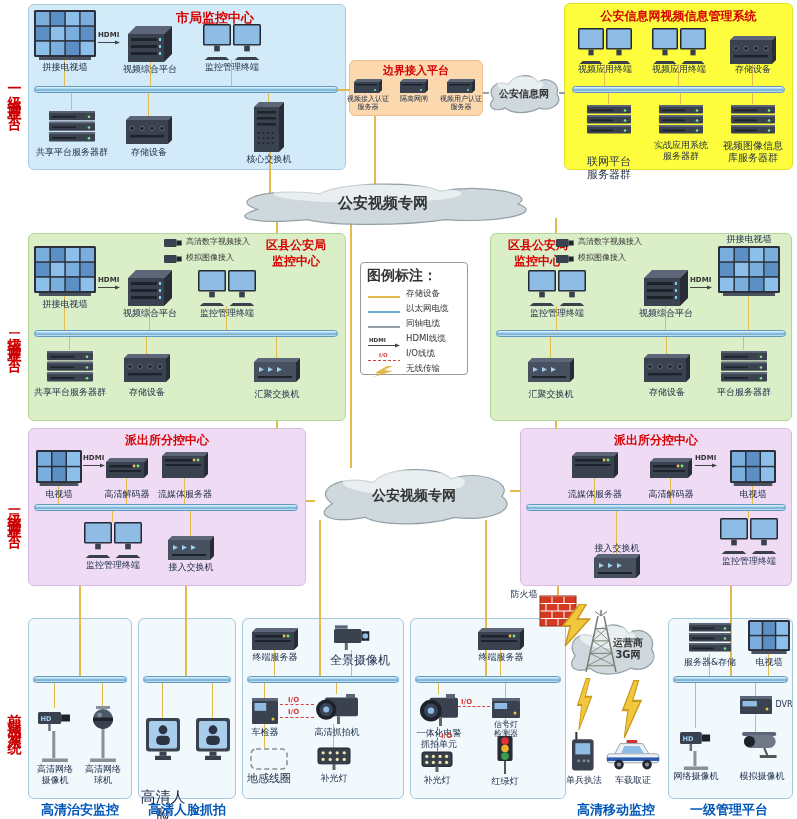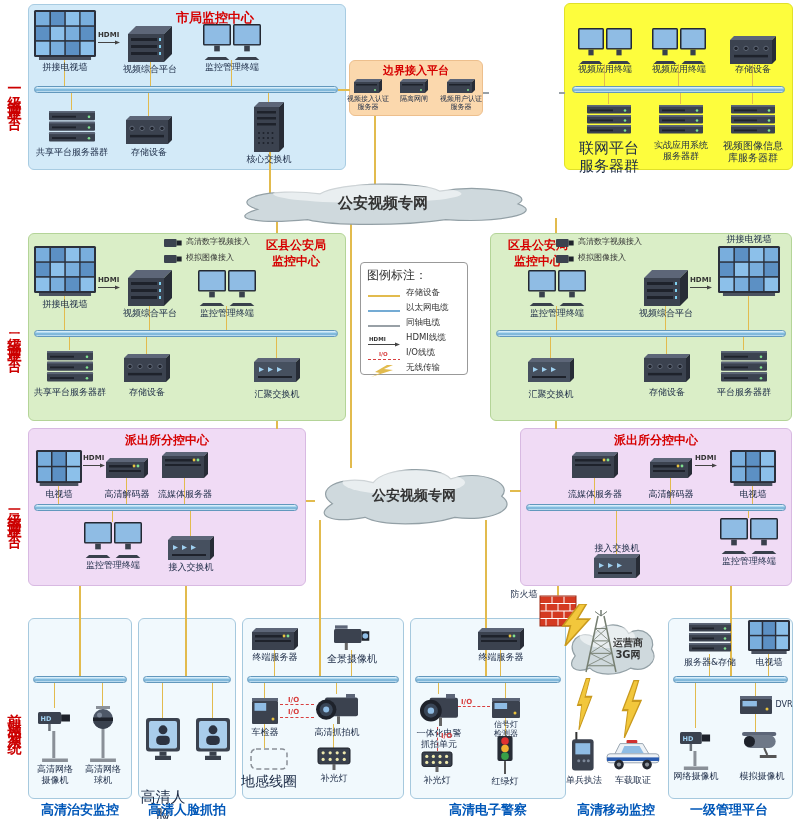--- a/index.html
+++ b/index.html
@@ -14,39 +14,40 @@
 .dev-label{position:absolute;text-align:center;color:#1c2b46;line-height:1.18;white-space:pre-line}
 .line{position:absolute}
 .cloud{position:absolute}
 .side-label{position:absolute;writing-mode:vertical-rl;text-orientation:upright;font-weight:bold;color:#cc0000;font-size:14px;letter-spacing:5px;left:4px;width:20px;text-align:center}
 .sl1{top:20px;height:150px}
 .sl2{top:262px;height:150px}
 .sl3{top:438px;height:150px}
 .sl4{top:640px;height:156px}
 .bottom-label{position:absolute;font-weight:bold;color:#0057b8;font-size:13px;text-align:center}
 .misc{position:absolute;line-height:1.15;white-space:pre-line}
-.legend-title{font-size:12px;color:#333;font-weight:normal;padding:4px 6px 1px}
+.legend-title{font-size:14px;color:#333;font-weight:bold;padding:4px 6px 1px}
 .legend-row{display:flex;align-items:center;gap:5px;padding:1.5px 6px}
 .legend-swatch{width:34px;height:12px;display:inline-block;flex:none}
 .legend-label{font-size:8.5px;color:#333;white-space:nowrap}
 .bolt{position:absolute}
 </style>
 </head>
 <body>
 
 <div id="stage">
   <div class="side-label sl1">一级管理平台</div>
   <div class="side-label sl2">二级管理平台</div>
   <div class="side-label sl3">三级管理平台</div>
   <div class="side-label sl4">前端感知系统</div>
 <div class="panel" style="left: 28px; top: 4px; width: 318px; height: 166px; background: rgb(211, 234, 248); border-color: rgb(168, 204, 226);"></div>
     <div class="panel-title" style="font-size: 13px; left: 28px; top: 10px; width: 374px;">市局监控中心</div>
     <div class="panel" style="left: 349px; top: 60px; width: 134px; height: 56px; background: rgb(251, 216, 173); border-color: rgb(237, 191, 141);"></div>
     <div class="panel-title" style="font-size: 11px; left: 349px; top: 64px; width: 134px;">边界接入平台</div>
     <div class="panel" style="left: 564px; top: 3px; width: 229px; height: 167px; background: rgb(253, 253, 61); border-color: rgb(224, 224, 42);"></div>
+    <div class="panel-title" style="font-size: 12px; left: 564px; top: 9px; width: 229px;">公安信息网视频信息管理系统</div>
     <div class="panel" style="left: 28px; top: 233px; width: 318px; height: 188px; background: rgb(218, 238, 199); border-color: rgb(180, 212, 152);"></div>
     <div class="panel-title" style="font-size: 12px; left: 252px; top: 238px; width: 88px;">区县公安局
 监控中心</div>
     <div class="panel" style="left: 490px; top: 233px; width: 302px; height: 188px; background: rgb(218, 238, 199); border-color: rgb(180, 212, 152);"></div>
     <div class="panel-title" style="font-size: 12px; left: 494px; top: 238px; width: 88px;">区县公安局
 监控中心</div>
     <div class="panel" style="left: 28px; top: 428px; width: 278px; height: 158px; background: rgb(240, 219, 245); border-color: rgb(216, 185, 226);"></div>
     <div class="panel-title" style="font-size: 12px; left: 28px; top: 433px; width: 278px;">派出所分控中心</div>
     <div class="panel" style="left: 520px; top: 428px; width: 272px; height: 158px; background: rgb(240, 219, 245); border-color: rgb(216, 185, 226);"></div>
     <div class="panel-title" style="font-size: 12px; left: 520px; top: 433px; width: 272px;">派出所分控中心</div>
@@ -134,20 +135,25 @@
     <div class="bus" style="left: 572px; top: 86px; width: 213px;"></div>
     <div class="bus" style="left: 34px; top: 330px; width: 304px;"></div>
     <div class="bus" style="left: 496px; top: 330px; width: 290px;"></div>
     <div class="bus" style="left: 34px; top: 504px; width: 264px;"></div>
     <div class="bus" style="left: 526px; top: 504px; width: 260px;"></div>
     <div class="bus" style="left: 33px; top: 676px; width: 94px;"></div>
     <div class="bus" style="left: 143px; top: 676px; width: 88px;"></div>
     <div class="bus" style="left: 247px; top: 676px; width: 152px;"></div>
     <div class="bus" style="left: 415px; top: 676px; width: 146px;"></div>
     <div class="bus" style="left: 673px; top: 676px; width: 115px;"></div>
+    <div class="cloud" style="left: 486px; top: 72px; width: 76px; height: 46px;"><svg width="76" height="46" viewBox="0 0 76 46">
+        <path d="M 7.6000000000000005 26.88 C 0 17.64 10.64 6.72 22.8 12.6 C 27.36 1.68 47.12 0.84 51.68000000000001 10.08 C 62.31999999999999 3.36 75.24 12.6 70.68 21.84 C 77.52 31.08 65.36 39.48 53.199999999999996 36.12 C 42.56 42 25.840000000000003 42 19.76 36.12 C 7.6000000000000005 40.32 0 35.28 7.6000000000000005 26.88 Z" fill="#cfd9dd" stroke="#93a0a6" stroke-width="1.2"></path>
+        <ellipse cx="34.2" cy="12.6" rx="22.8" ry="8.4" fill="#fff" opacity="0.55"></ellipse>
+        <text x="38" y="24.5" font-size="10" font-weight="bold" fill="#333" text-anchor="middle"><tspan x="38" dy="0">公安信息网</tspan></text>
+      </svg></div>
     <div class="cloud" style="left: 226px; top: 180px; width: 314px; height: 50px;"><svg width="314" height="50" viewBox="0 0 314 50">
         <path d="M 31.400000000000002 29.44 C 0 19.32 43.96 7.36 94.2 13.799999999999999 C 113.03999999999999 1.84 194.68 0.92 213.52 11.04 C 257.47999999999996 3.68 310.86 13.799999999999999 292.02000000000004 23.92 C 320.28000000000003 34.04 270.04 43.239999999999995 219.79999999999998 39.56 C 175.84 46 106.76 46 81.64 39.56 C 31.400000000000002 44.16 0 38.64 31.400000000000002 29.44 Z" fill="#cfd9dd" stroke="#93a0a6" stroke-width="1.2"></path>
         <ellipse cx="141.3" cy="13.799999999999999" rx="94.2" ry="9.200000000000001" fill="#fff" opacity="0.55"></ellipse>
         <text x="157" y="28.25" font-size="15" font-weight="bold" fill="#333" text-anchor="middle"><tspan x="157" dy="0">公安视频专网</tspan></text>
       </svg></div>
     <div class="cloud" style="left: 312px; top: 464px; width: 204px; height: 66px;"><svg width="204" height="66" viewBox="0 0 204 66">
         <path d="M 20.400000000000002 39.68 C 0 26.04 28.560000000000002 9.92 61.199999999999996 18.599999999999998 C 73.44 2.48 126.48 1.24 138.72 14.879999999999999 C 167.28 4.96 201.96 18.599999999999998 189.72 32.24 C 208.08 45.88 175.44 58.279999999999994 142.79999999999998 53.32 C 114.24000000000001 62 69.36 62 53.04 53.32 C 20.400000000000002 59.519999999999996 0 52.08 20.400000000000002 39.68 Z" fill="#cfd9dd" stroke="#93a0a6" stroke-width="1.2"></path>
         <ellipse cx="91.8" cy="18.599999999999998" rx="61.199999999999996" ry="12.4" fill="#fff" opacity="0.55"></ellipse>
         <text x="102" y="35.9" font-size="14" font-weight="bold" fill="#333" text-anchor="middle"><tspan x="102" dy="0">公安视频专网</tspan></text>
       </svg></div>
@@ -335,21 +341,21 @@
         <rect x="1" y="11" width="44" height="8.5" rx="1" fill="#3b424f"></rect>
         <rect x="1" y="11" width="44" height="1.8" fill="#5d6678"></rect>
         <circle cx="39" cy="16.5" r="1.3" fill="#7fe08f"></circle>
         <rect x="4" y="15.5" width="23" height="1.8" fill="#1e222b"></rect>
         <rect x="1" y="21" width="44" height="8.5" rx="1" fill="#3b424f"></rect>
         <rect x="1" y="21" width="44" height="1.8" fill="#5d6678"></rect>
         <circle cx="39" cy="26.5" r="1.3" fill="#7fe08f"></circle>
         <rect x="4" y="25.5" width="23" height="1.8" fill="#1e222b"></rect>
       </svg>
     </div>
-    <div class="dev-label" style="font-size: 15px; left: 578px; top: 140px; width: 62px;">联网平台
+    <div class="dev-label" style="font-size: 11px; left: 578px; top: 156px; width: 62px;">联网平台
 服务器群</div>
     <div class="dev" style="left: 658px; top: 104px; width: 46px; height: 32px;">
       <svg viewBox="0 0 46 32" preserveAspectRatio="none">
         <rect x="1" y="1" width="44" height="8.5" rx="1" fill="#3b424f"></rect>
         <rect x="1" y="1" width="44" height="1.8" fill="#5d6678"></rect>
         <circle cx="39" cy="6.5" r="1.3" fill="#7fe08f"></circle>
         <rect x="4" y="5.5" width="23" height="1.8" fill="#1e222b"></rect>
         <rect x="1" y="11" width="44" height="8.5" rx="1" fill="#3b424f"></rect>
         <rect x="1" y="11" width="44" height="1.8" fill="#5d6678"></rect>
         <circle cx="39" cy="16.5" r="1.3" fill="#7fe08f"></circle>
@@ -805,21 +811,21 @@
     <div class="dev-label" style="font-size: 9px; left: 239px; top: 652px; width: 72px;">终端服务器</div>
     <div class="dev" style="left: 334px; top: 622px; width: 36px; height: 28px;">
       <svg viewBox="0 0 36 28" preserveAspectRatio="none">
         <rect x="1" y="3.36" width="12.6" height="3.36" fill="#5d6678"></rect>
         <rect y="7" width="27.36" height="14" rx="1.5" fill="#3b424f"></rect>
         <rect x="27.36" y="9.24" width="7.92" height="9.520000000000001" fill="#1e222b"></rect>
         <circle cx="31.32" cy="14" r="2.8000000000000003" fill="#8fbce4"></circle>
         <rect x="10.799999999999999" y="21" width="3" height="7" fill="#666"></rect>
       </svg>
     </div>
-    <div class="dev-label" style="font-size: 10px; left: 316px; top: 653px; width: 72px;">全景摄像机</div>
+    <div class="dev-label" style="font-size: 12px; left: 324px; top: 653px; width: 72px;">全景摄像机</div>
     <div class="dev" style="left: 252px; top: 698px; width: 26px; height: 26px;">
       <svg viewBox="0 0 26 26" preserveAspectRatio="none">
         <rect width="26" height="3" fill="#5d6678"></rect>
         <rect y="3" width="26" height="23" rx="1" fill="#3b424f"></rect>
         <rect x="2.5" y="5" width="11.700000000000001" height="7.8" fill="#8fbce4"></rect>
         <circle cx="21" cy="21" r="1.5" fill="#e8c33f"></circle>
       </svg>
     </div>
     <div class="dev-label" style="font-size: 9px; left: 245px; top: 727px; width: 40px;">车检器</div>
     <div class="dev" style="left: 316px; top: 694px; width: 42px; height: 30px;">
@@ -831,21 +837,21 @@
         <circle cx="10.200000000000001" cy="15.600000000000001" r="3" fill="#8fbce4"></circle>
         <rect x="21" y="22.2" width="3" height="7.800000000000001" fill="#666"></rect>
       </svg>
     </div>
     <div class="dev-label" style="font-size: 9px; left: 301px; top: 727px; width: 72px;">高清抓拍机</div>
     <div class="dev" style="left: 250px; top: 748px; width: 38px; height: 22px;">
       <svg viewBox="0 0 38 22" preserveAspectRatio="none">
         <rect x="1" y="1" width="36" height="20" rx="5" fill="none" stroke="#8a9098" stroke-width="1.5" stroke-dasharray="5,3"></rect>
       </svg>
     </div>
-    <div class="dev-label" style="font-size: 14px; left: 233px; top: 773px; width: 72px;">地感线圈</div>
+    <div class="dev-label" style="font-size: 11px; left: 233px; top: 773px; width: 72px;">地感线圈</div>
     <div class="dev" style="left: 318px; top: 748px; width: 32px; height: 22px;">
       <svg viewBox="0 0 32 22" preserveAspectRatio="none">
         <rect width="32" height="15.84" rx="2" fill="#39404c" stroke="#1e222b"></rect>
         <circle cx="5.12" cy="4.84" r="1.6" fill="#efe9ad"></circle>
         <circle cx="12.16" cy="4.84" r="1.6" fill="#efe9ad"></circle>
         <circle cx="19.2" cy="4.84" r="1.6" fill="#efe9ad"></circle>
         <circle cx="26.240000000000002" cy="4.84" r="1.6" fill="#efe9ad"></circle>
         <circle cx="5.12" cy="11.44" r="1.6" fill="#efe9ad"></circle>
         <circle cx="12.16" cy="11.44" r="1.6" fill="#efe9ad"></circle>
         <circle cx="19.2" cy="11.44" r="1.6" fill="#efe9ad"></circle>
@@ -1063,21 +1069,20 @@
     <div class="misc" style="left: 186px; top: 237px; font-size: 8px; color: rgb(51, 51, 51);">高清数字视频接入</div>
     <div class="misc" style="left: 186px; top: 253px; font-size: 8px; color: rgb(51, 51, 51);">模拟图像接入</div>
     <div class="misc" style="left: 578px; top: 237px; font-size: 8px; color: rgb(51, 51, 51);">高清数字视频接入</div>
     <div class="misc" style="left: 578px; top: 253px; font-size: 8px; color: rgb(51, 51, 51);">模拟图像接入</div>
     <div class="misc" style="left: 288px; top: 696px; font-size: 7px; color: rgb(216, 64, 64); font-weight: bold;">I/O</div>
     <div class="misc" style="left: 288px; top: 708px; font-size: 7px; color: rgb(216, 64, 64); font-weight: bold;">I/O</div>
     <div class="misc" style="left: 461px; top: 698px; font-size: 7px; color: rgb(216, 64, 64); font-weight: bold;">I/O</div>
     <div class="misc" style="left: 441px; top: 732px; font-size: 7px; color: rgb(216, 64, 64); font-weight: bold;">I/O</div>
     <div class="bottom-label" style="left: 28px; top: 801px; width: 104px;">高清治安监控</div>
     <div class="bottom-label" style="left: 138px; top: 801px; width: 98px;">高清人脸抓拍</div>
-    <div class="bottom-label" style="left: 410px; top: 801px; width: 156px;">高清电子警察</div>
     <div class="bottom-label" style="left: 566px; top: 801px; width: 100px;">高清移动监控</div>
     <div class="bottom-label" style="left: 664px; top: 801px; width: 130px;">一级管理平台</div>
     <div class="bolt" style="left: 556px; top: 604px; width: 38px; height: 42px;"><svg width="38" height="42" viewBox="0 0 100 100" preserveAspectRatio="none">
         <polygon points="62,0 18,52 38,52 24,100 88,36 56,36 80,0" fill="#f2c73c" stroke="#c99a1e" stroke-width="4"></polygon>
       </svg></div>
     <div class="bolt" style="left: 574px; top: 678px; width: 20px; height: 52px;"><svg width="20" height="52" viewBox="0 0 100 100" preserveAspectRatio="none">
         <polygon points="62,0 18,52 38,52 24,100 88,36 56,36 80,0" fill="#f2c73c" stroke="#c99a1e" stroke-width="4"></polygon>
       </svg></div>
     <div class="bolt" style="left: 618px; top: 680px; width: 26px; height: 58px;"><svg width="26" height="58" viewBox="0 0 100 100" preserveAspectRatio="none">
         <polygon points="62,0 18,52 38,52 24,100 88,36 56,36 80,0" fill="#f2c73c" stroke="#c99a1e" stroke-width="4"></polygon>

